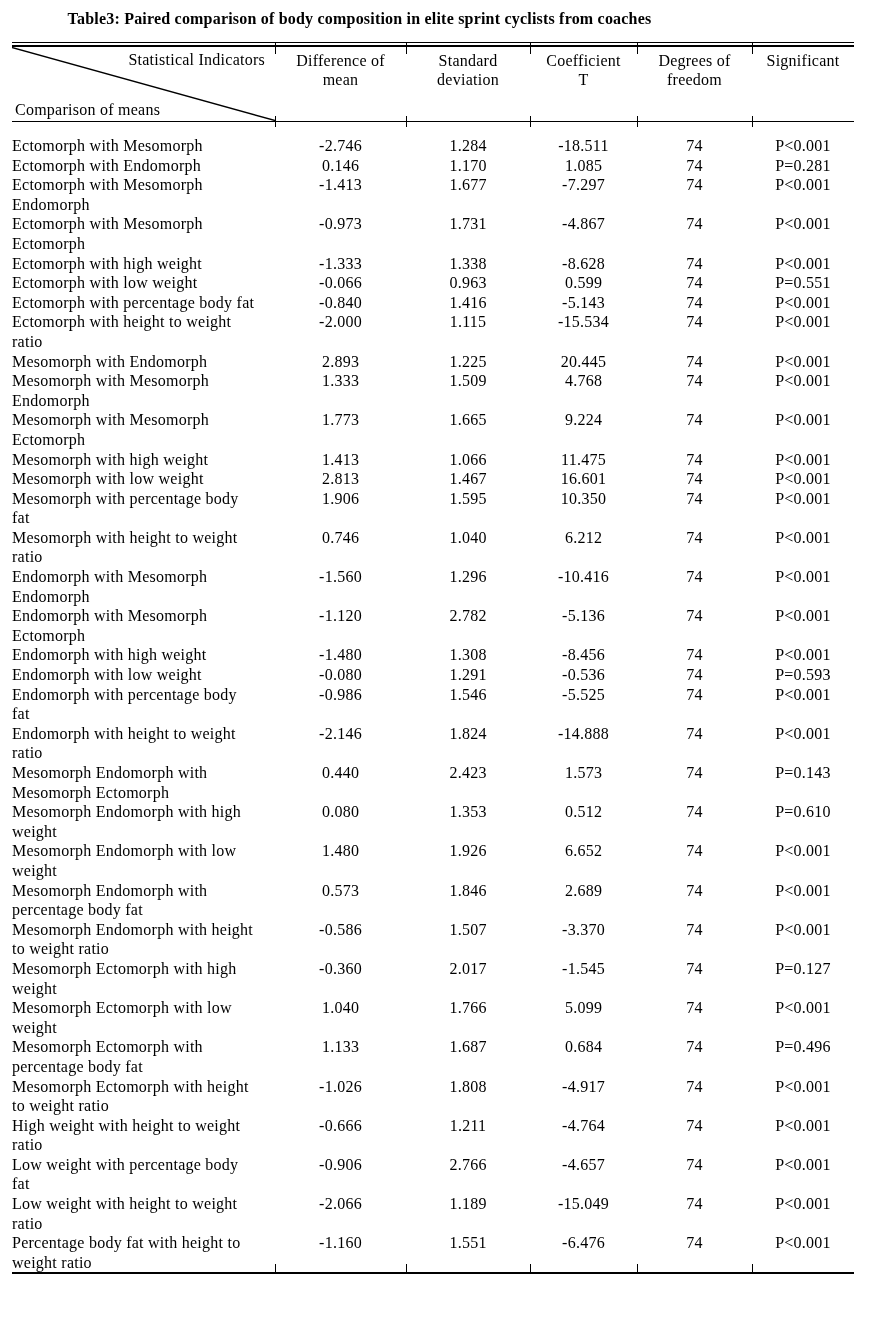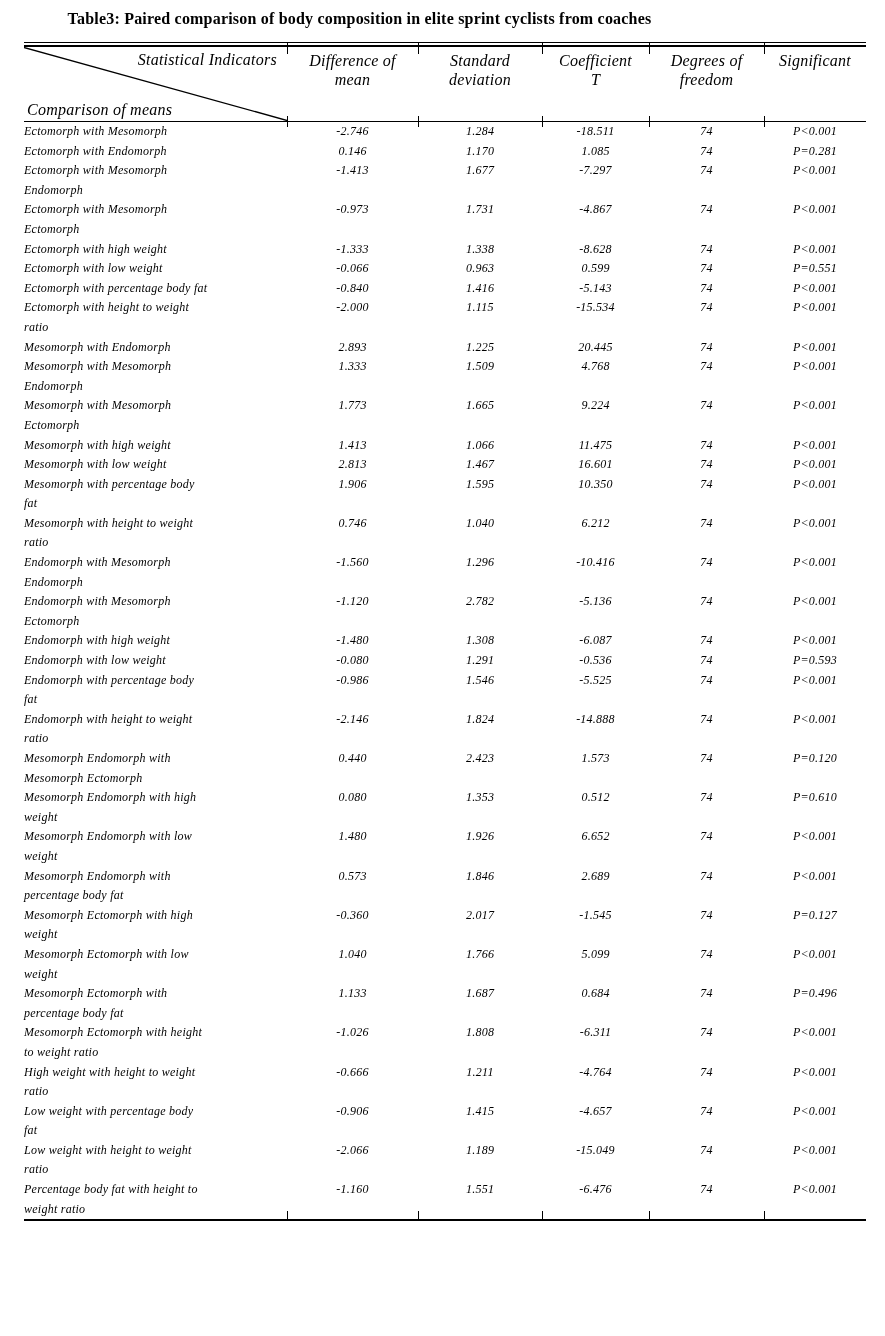--- a/index.html
+++ b/index.html
@@ -5,21 +5,21 @@
   html,body{margin:0;padding:0;}
   body{
     width:885px;height:1336px;background:#ffffff;color:#000;
     font-family:"Liberation Serif","DejaVu Serif",serif;
     position:relative;overflow:hidden;
   }
   .title{
     position:absolute;top:10px;left:0;width:719px;
     text-align:center;font-weight:bold;font-size:16px;letter-spacing:.2px;
   }
-  .table-wrap{position:absolute;left:24px;top:42px;width:842px;font-style:italic;}
+  .table-wrap{position:absolute;left:12px;top:42px;width:842px;}
   .rule{width:842px;background:#000;}
   .rule-thin{height:1px;}
   .rule-gap{height:2px;background:transparent;}
   .rule-inner{height:2px;}
   .rule-bottom{height:2px;}
   .header{
     position:relative;height:74px;border-bottom:1.2px solid #000;
     font-size:16px;letter-spacing:.25px;
   }
   .corner-cell{position:absolute;left:0;top:0;width:263px;height:74px;}
@@ -35,21 +35,21 @@
   .ch3{left:518px;width:107px;}
   .ch4{left:625px;width:115px;}
   .ch5{left:740px;width:102px;}
   .tick{position:absolute;width:1.3px;background:#000;display:block;}
   .tt{top:-4px;height:11px;}
   .tm{bottom:-6px;height:11px;}
   .bwrap{position:relative;height:0;width:842px;}
   .bwrap .tick{bottom:0;height:8px;}
   table.body{
     border-collapse:collapse;table-layout:fixed;width:842px;
-    margin-top:0;font-size:12px;letter-spacing:.25px;
+    margin-top:14px;font-size:16px;letter-spacing:.25px;
   }
   table.body td{
     padding:0;vertical-align:top;line-height:19.6px;
   }
   td.lbl{white-space:pre-line;padding-left:3px;text-align:left;}
   td.num{text-align:center;}
 </style>
 </head>
 <body>
 
@@ -261,21 +261,21 @@
     <td class="num">2.782</td>
     <td class="num">-5.136</td>
     <td class="num">74</td>
     <td class="num">P&lt;0.001</td>
   </tr>
 
   <tr>
     <td class="lbl">Endomorph with high weight</td>
     <td class="num">-1.480</td>
     <td class="num">1.308</td>
-    <td class="num">-6.087</td>
+    <td class="num">-8.456</td>
     <td class="num">74</td>
     <td class="num">P&lt;0.001</td>
   </tr>
 
   <tr>
     <td class="lbl">Endomorph with low weight</td>
     <td class="num">-0.080</td>
     <td class="num">1.291</td>
     <td class="num">-0.536</td>
     <td class="num">74</td>
@@ -302,21 +302,21 @@
     <td class="num">P&lt;0.001</td>
   </tr>
 
   <tr>
     <td class="lbl">Mesomorph Endomorph with
 Mesomorph Ectomorph</td>
     <td class="num">0.440</td>
     <td class="num">2.423</td>
     <td class="num">1.573</td>
     <td class="num">74</td>
-    <td class="num">P=0.120</td>
+    <td class="num">P=0.143</td>
   </tr>
 
   <tr>
     <td class="lbl">Mesomorph Endomorph with high
 weight</td>
     <td class="num">0.080</td>
     <td class="num">1.353</td>
     <td class="num">0.512</td>
     <td class="num">74</td>
     <td class="num">P=0.610</td>
@@ -335,20 +335,29 @@
   <tr>
     <td class="lbl">Mesomorph Endomorph with
 percentage body fat</td>
     <td class="num">0.573</td>
     <td class="num">1.846</td>
     <td class="num">2.689</td>
     <td class="num">74</td>
     <td class="num">P&lt;0.001</td>
   </tr>
 
+  <tr>
+    <td class="lbl">Mesomorph Endomorph with height
+to weight ratio</td>
+    <td class="num">-0.586</td>
+    <td class="num">1.507</td>
+    <td class="num">-3.370</td>
+    <td class="num">74</td>
+    <td class="num">P&lt;0.001</td>
+  </tr>
 
   <tr>
     <td class="lbl">Mesomorph Ectomorph with high
 weight</td>
     <td class="num">-0.360</td>
     <td class="num">2.017</td>
     <td class="num">-1.545</td>
     <td class="num">74</td>
     <td class="num">P=0.127</td>
   </tr>
@@ -371,42 +380,42 @@
     <td class="num">0.684</td>
     <td class="num">74</td>
     <td class="num">P=0.496</td>
   </tr>
 
   <tr>
     <td class="lbl">Mesomorph Ectomorph with height
 to weight ratio</td>
     <td class="num">-1.026</td>
     <td class="num">1.808</td>
-    <td class="num">-6.311</td>
+    <td class="num">-4.917</td>
     <td class="num">74</td>
     <td class="num">P&lt;0.001</td>
   </tr>
 
 
 
   <tr>
     <td class="lbl">High weight with height to weight
 ratio</td>
     <td class="num">-0.666</td>
     <td class="num">1.211</td>
     <td class="num">-4.764</td>
     <td class="num">74</td>
     <td class="num">P&lt;0.001</td>
   </tr>
 
   <tr>
     <td class="lbl">Low weight with percentage body
 fat</td>
     <td class="num">-0.906</td>
-    <td class="num">1.415</td>
+    <td class="num">2.766</td>
     <td class="num">-4.657</td>
     <td class="num">74</td>
     <td class="num">P&lt;0.001</td>
   </tr>
 
   <tr>
     <td class="lbl">Low weight with height to weight
 ratio</td>
     <td class="num">-2.066</td>
     <td class="num">1.189</td>

